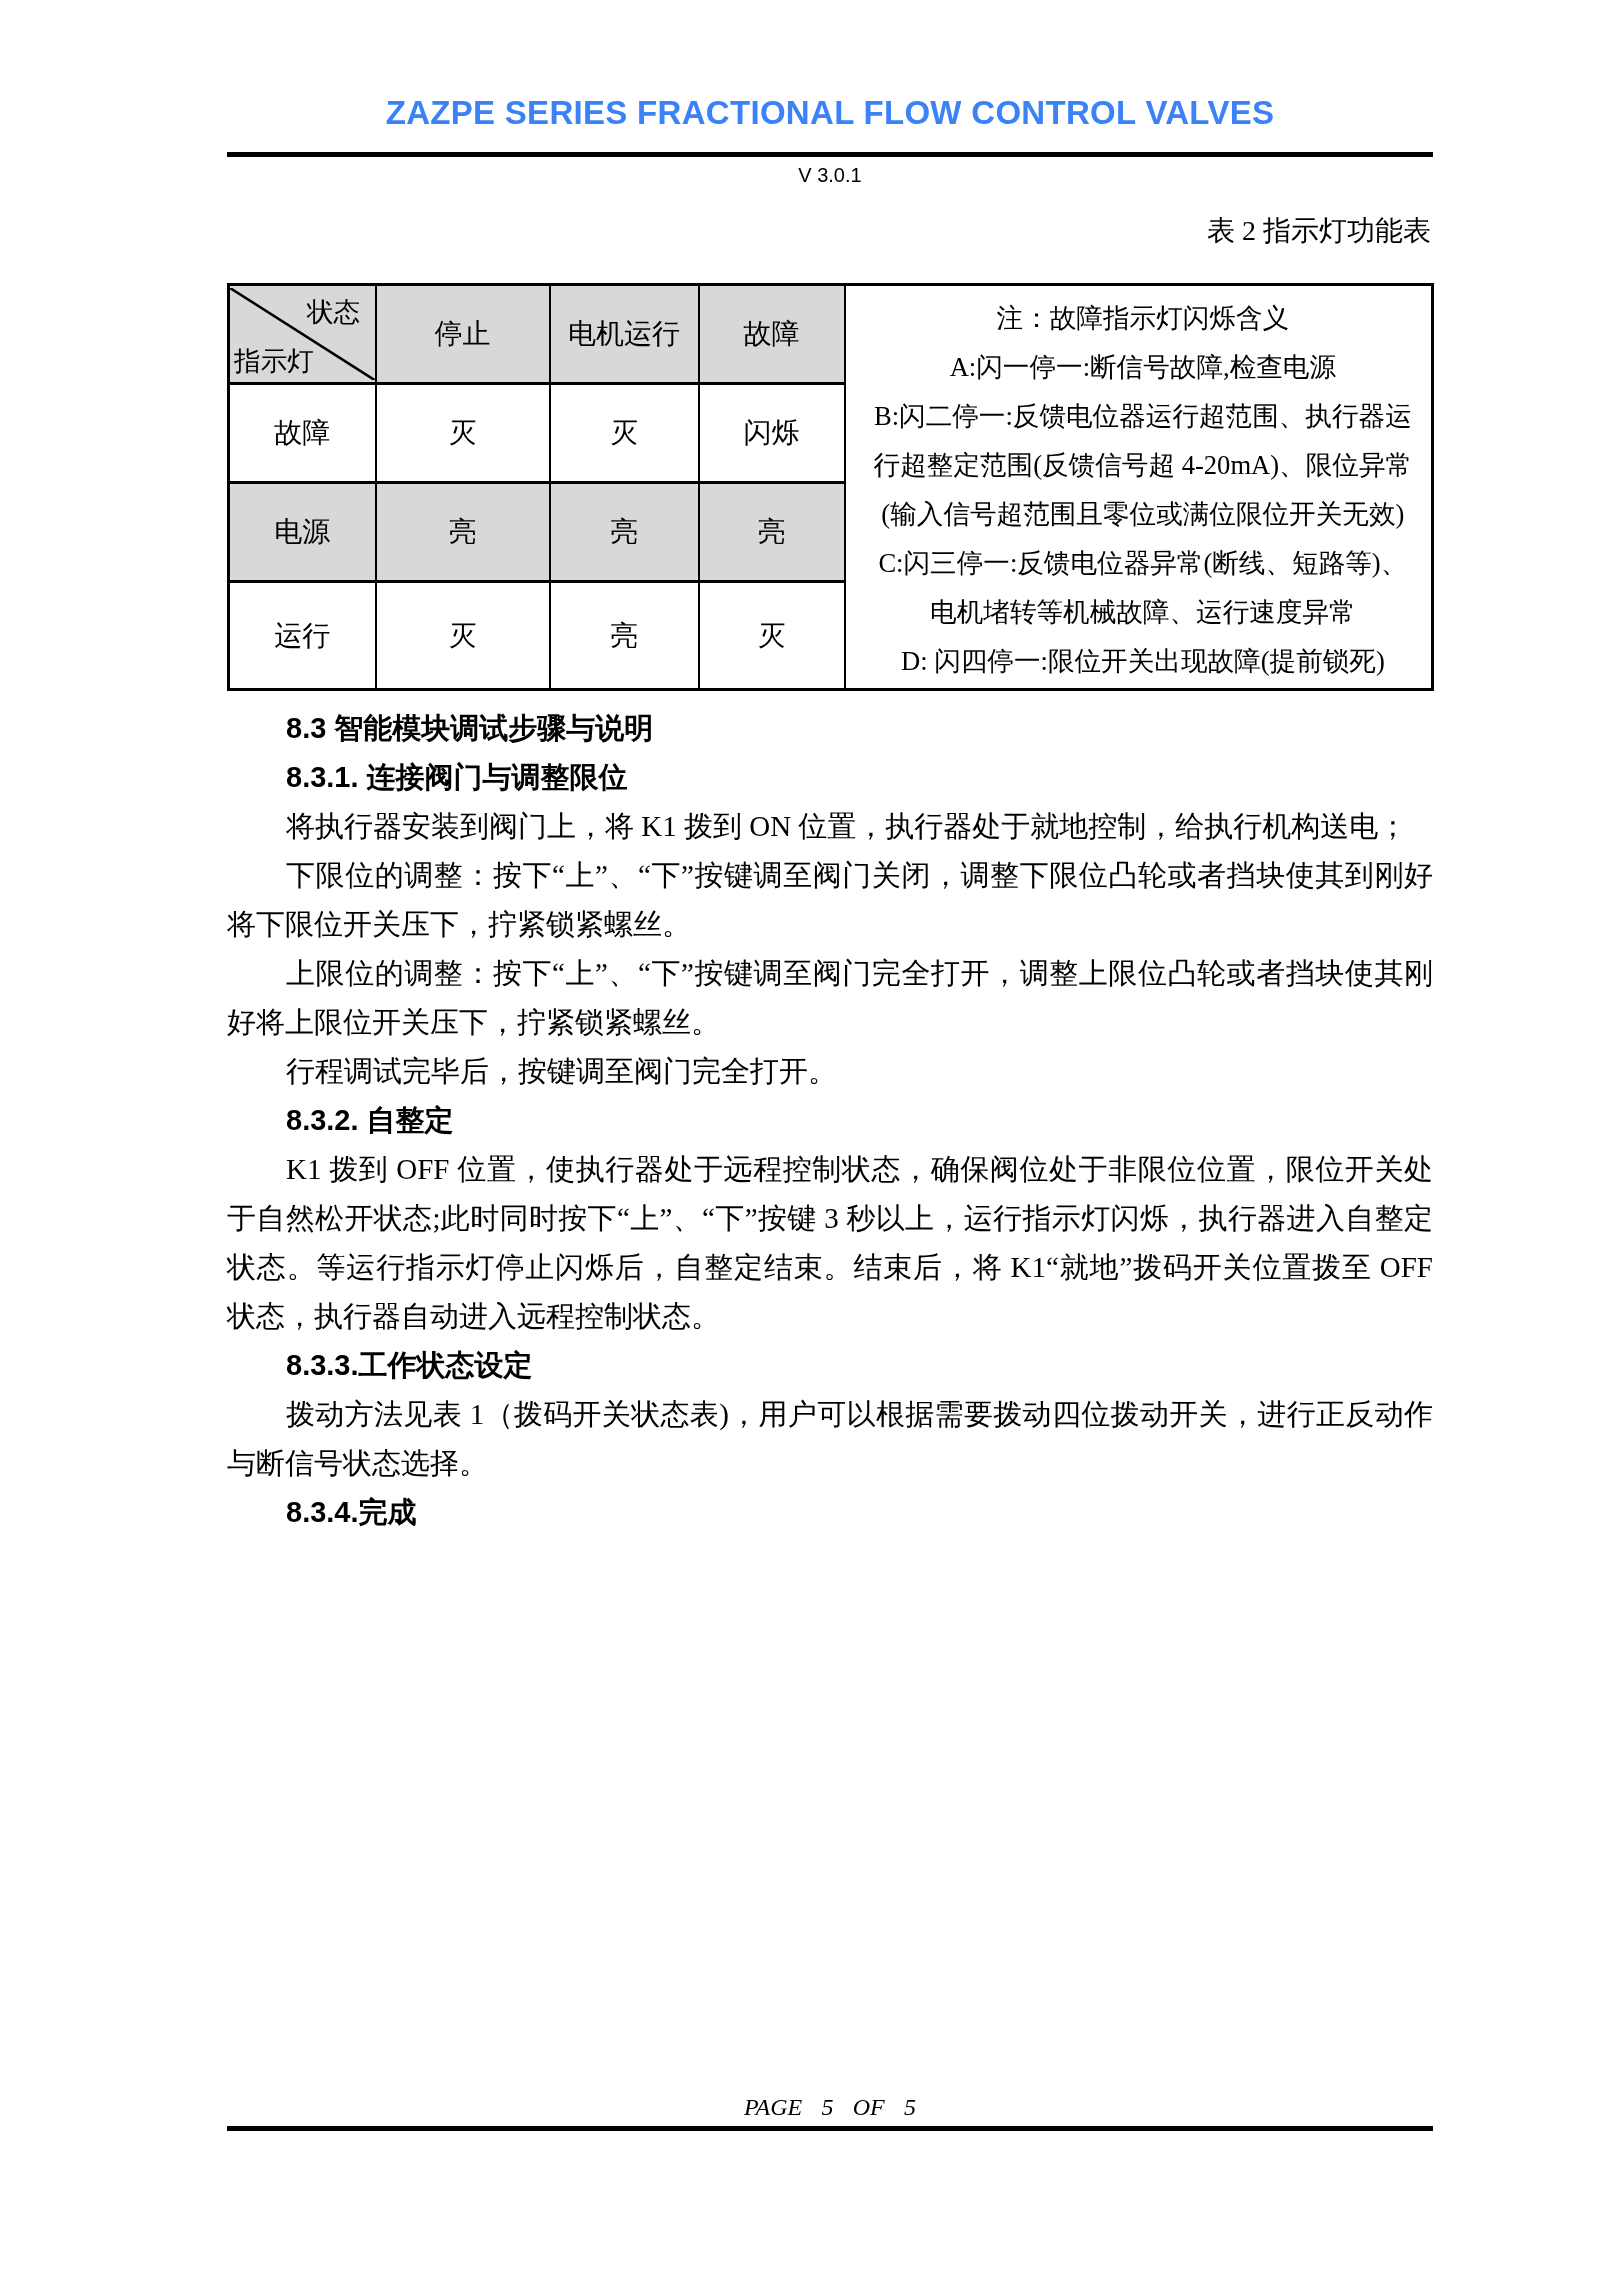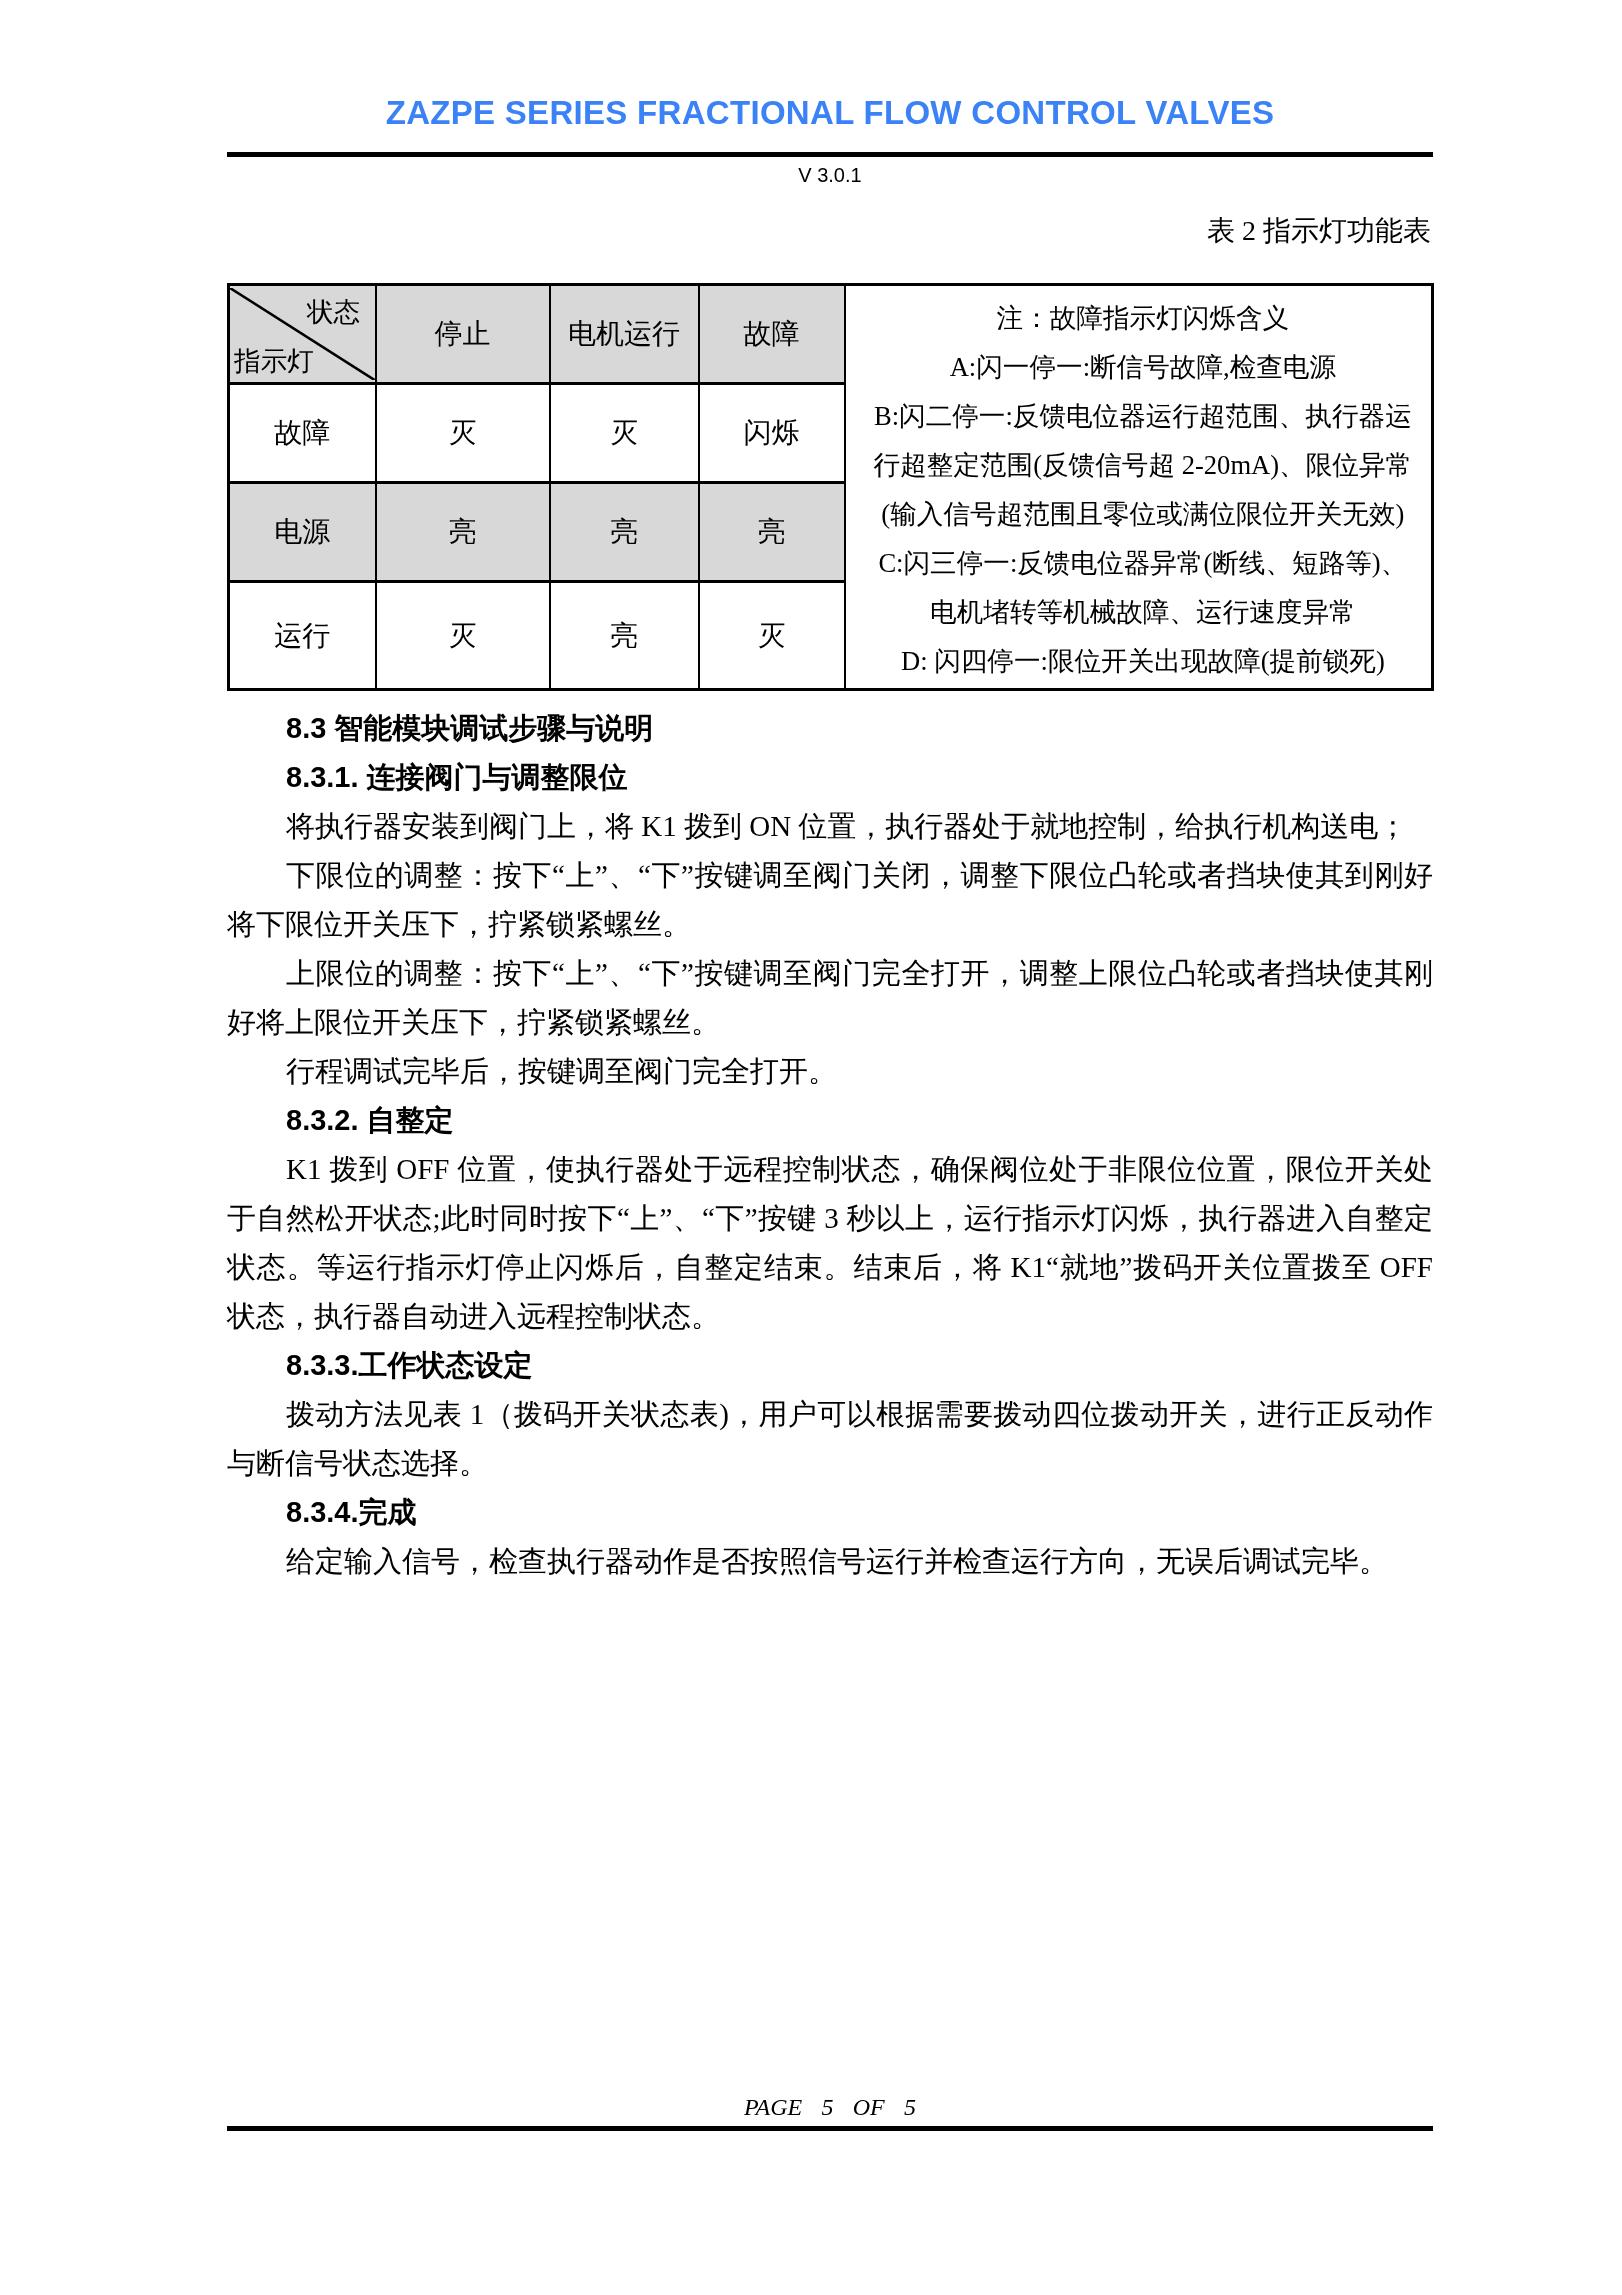--- a/index.html
+++ b/index.html
@@ -112,21 +112,21 @@
         <span class="corner-bottom">指示灯</span>
       </div>
     </td>
     <td>停止</td>
     <td>电机运行</td>
     <td>故障</td>
     <td class="notes" rowspan="4">
       <div class="note-line">注：故障指示灯闪烁含义</div>
       <div class="note-line">A:闪一停一:断信号故障,检查电源</div>
       <div class="note-line">B:闪二停一:反馈电位器运行超范围、执行器运</div>
-      <div class="note-line">行超整定范围(反馈信号超 2-20mA)、限位异常</div>
+      <div class="note-line">行超整定范围(反馈信号超 4-20mA)、限位异常</div>
       <div class="note-line">(输入信号超范围且零位或满位限位开关无效)</div>
       <div class="note-line">C:闪三停一:反馈电位器异常(断线、短路等)、</div>
       <div class="note-line">电机堵转等机械故障、运行速度异常</div>
       <div class="note-line">D: 闪四停一:限位开关出现故障(提前锁死)</div>
     </td>
   </tr>
   <tr style="height:99px">
     <td>故障</td>
     <td>灭</td>
     <td>灭</td>
@@ -152,18 +152,17 @@
   <div class="h3">8.3.1. 连接阀门与调整限位</div>
   <div class="p">将执行器安装到阀门上，将 K1 拨到 ON 位置，执行器处于就地控制，给执行机构送电；</div>
   <div class="p">下限位的调整：按下“上”、“下”按键调至阀门关闭，调整下限位凸轮或者挡块使其到刚好将下限位开关压下，拧紧锁紧螺丝。</div>
   <div class="p">上限位的调整：按下“上”、“下”按键调至阀门完全打开，调整上限位凸轮或者挡块使其刚好将上限位开关压下，拧紧锁紧螺丝。</div>
   <div class="p">行程调试完毕后，按键调至阀门完全打开。</div>
   <div class="h3">8.3.2. 自整定</div>
   <div class="p">K1 拨到 OFF 位置，使执行器处于远程控制状态，确保阀位处于非限位位置，限位开关处于自然松开状态;此时同时按下“上”、“下”按键 3 秒以上，运行指示灯闪烁，执行器进入自整定状态。等运行指示灯停止闪烁后，自整定结束。结束后，将 K1“就地”拨码开关位置拨至 OFF 状态，执行器自动进入远程控制状态。</div>
   <div class="h3">8.3.3.工作状态设定</div>
   <div class="p">拨动方法见表 1（拨码开关状态表)，用户可以根据需要拨动四位拨动开关，进行正反动作与断信号状态选择。</div>
   <div class="h3">8.3.4.完成</div>
-  <div class="p">给定输入信号，检查执行器动作是否按照信号运行并检查运行方向，无误后调试完毕。</div>
 </div>
 
 <div class="footer-text">PAGE 5 OF 5</div>
 <div class="footer-rule"></div>
 
 
 </body></html>

